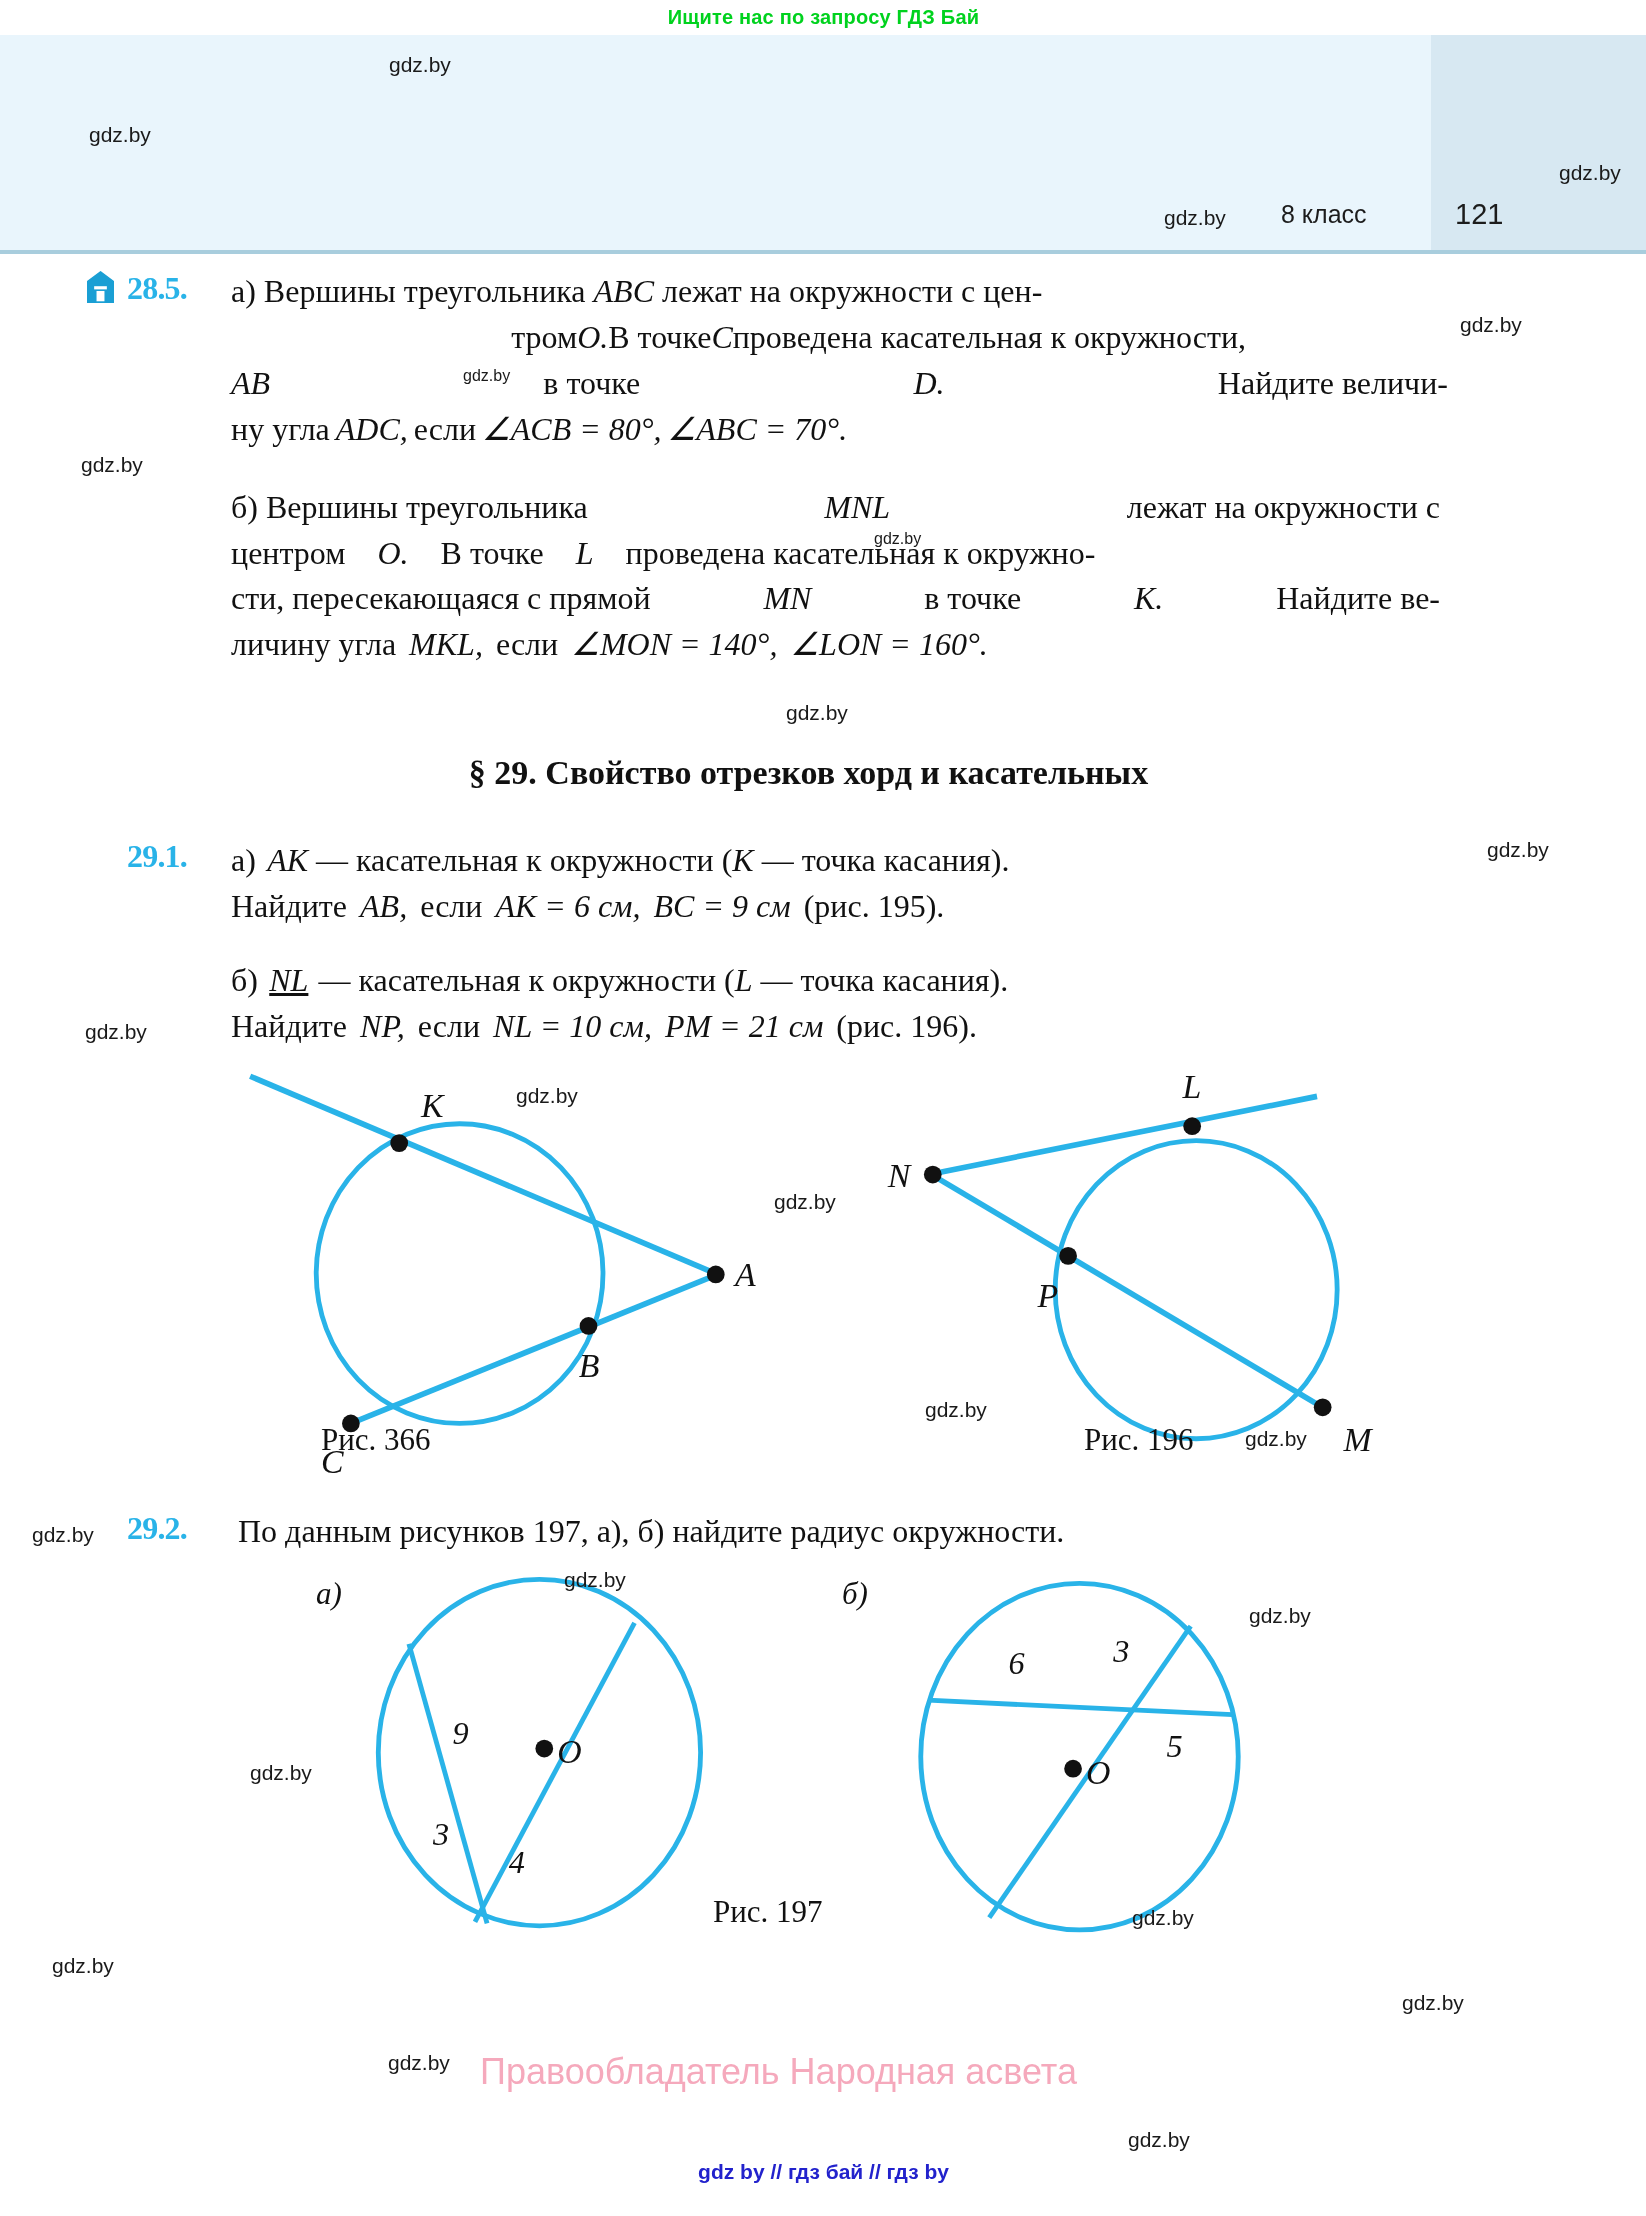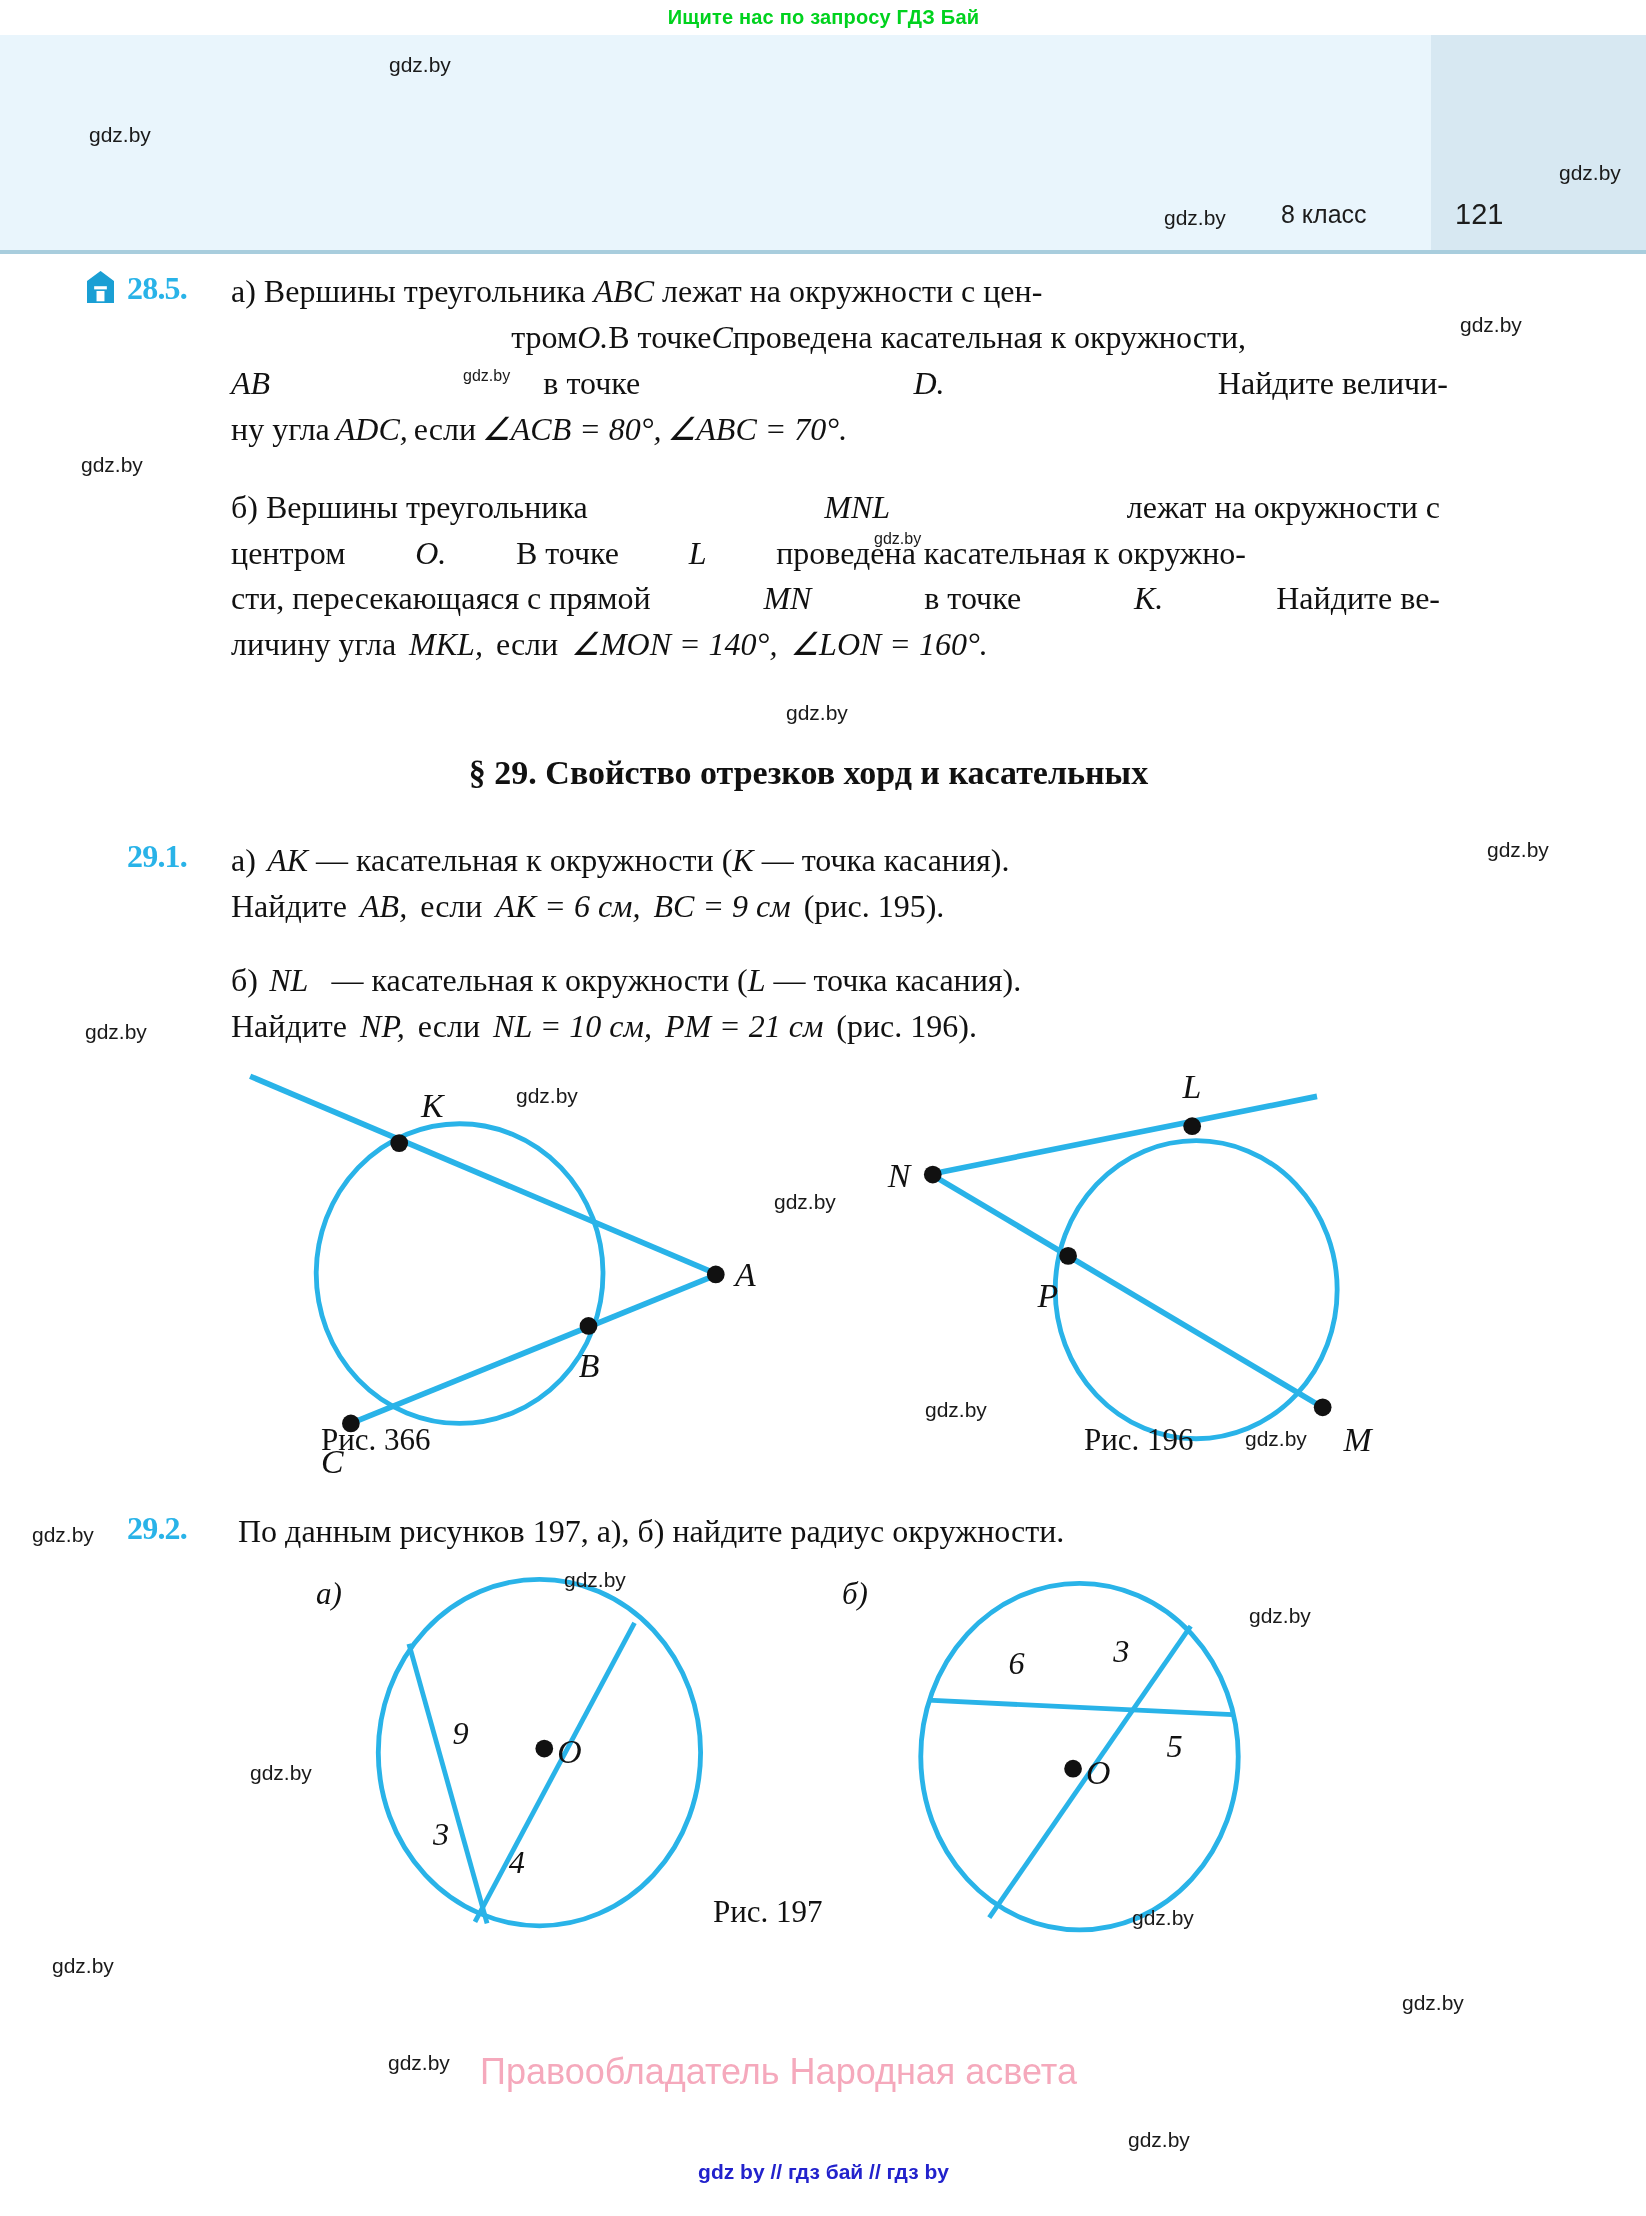--- a/index.html
+++ b/index.html
@@ -183,21 +183,21 @@
     </div>
 
     <div style="position:absolute;left:231px;top:484px;width:1209px;">
       <div class="para" style="display:flex;justify-content:space-between;">
         <span>б) Вершины  треугольника</span>
         <i>MNL</i>
         <span>лежат  на  окружности  с</span>
       </div>
     </div>
     <div style="position:absolute;left:231px;top:530px;width:1015px;">
-      <div class="para" style="display:flex;justify-content:space-between;">
+      <div class="para" style="display:flex;gap:32px;">
         <span>центром</span>
         <i>O.</i>
         <span>В точке</span>
         <i>L</i>
         <span>проведена  касательная  к  окружно-</span>
       </div>
     </div>
     <div style="position:absolute;left:231px;top:575px;width:1209px;">
       <div class="para" style="display:flex;justify-content:space-between;align-items:center;">
         <span>сти, пересекающаяся с прямой</span>
@@ -239,21 +239,21 @@
         <span>если</span>
         <i class="nowrap">AK = 6 см,</i>
         <i class="nowrap">BC = 9 см</i>
         <span>(рис. 195).</span>
       </div>
     </div>
 
     <div style="position:absolute;left:231px;top:957px;width:1209px;">
       <div class="para" style="display:flex;gap:0;">
         <span style="margin-right:11.3px;">б)</span>
-        <i style="margin-right:23px;">NL</i>
+        <i style="margin-right:10px;text-decoration:underline;">NL</i>
         <span>—   касательная  к  окружности  (</span>
         <i>L</i>
         <span style="margin-left:8px;">—   точка  касания).</span>
       </div>
     </div>
     <div style="position:absolute;left:231px;top:1003px;width:1209px;">
       <div class="para" style="display:flex;gap:13px;">
         <span>Найдите</span>
         <i>NP,</i>
         <span>если</span>

